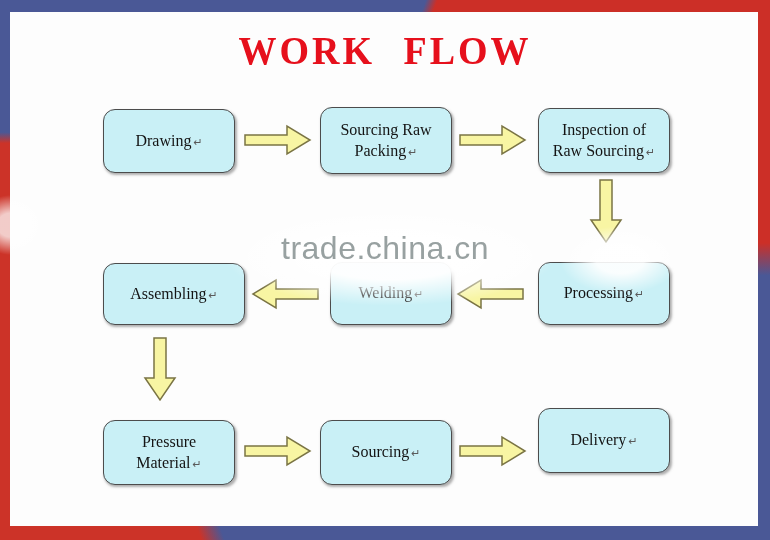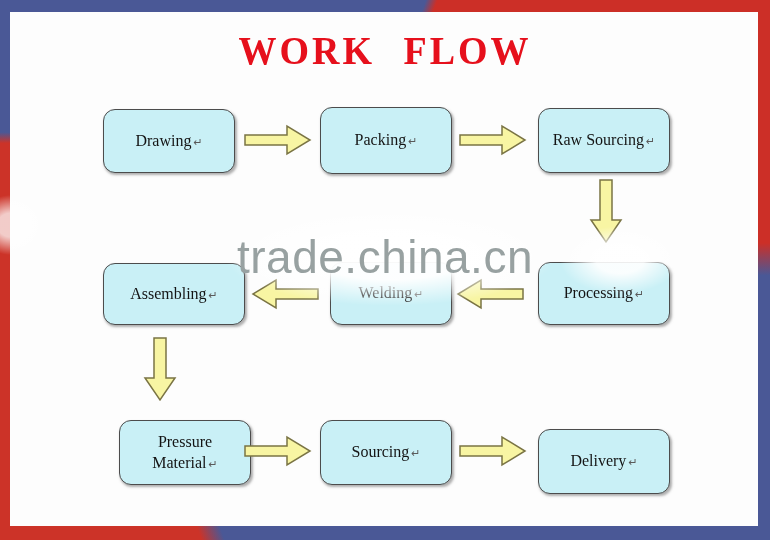--- a/index.html
+++ b/index.html
@@ -33,63 +33,65 @@
 
   
   .fade{position:absolute;pointer-events:none;}
   .fade-center{left:170px;top:192px;width:440px;height:130px;
     background:radial-gradient(ellipse 50% 50% at 50% 50%,rgba(255,255,255,0.96) 0 35%,rgba(255,255,255,0) 75%);}
   .fade-right{left:540px;top:215px;width:160px;height:90px;
     background:radial-gradient(ellipse 50% 50% at 50% 50%,rgba(255,255,255,0.9) 0 30%,rgba(255,255,255,0) 75%);}
   .fade-left{left:-34px;top:185px;width:90px;height:80px;
     background:radial-gradient(ellipse 50% 50% at 50% 50%,rgba(255,255,255,0.75) 0 30%,rgba(255,255,255,0) 75%);}
   .watermark{position:absolute;left:0;top:230px;width:770px;text-align:center;
-    font-family:"Liberation Sans",sans-serif;font-size:46px;color:#98a1a1;
+    font-family:"Liberation Sans",sans-serif;font-size:32px;color:#98a1a1;
     letter-spacing:0.5px;}
 </style>
 </head>
 <body>
 
 <div class="stage">
 
   <div class="border-top"></div>
   <div class="border-bottom"></div>
   <div class="border-left"></div>
   <div class="border-right"></div>
 
   <div class="page-title">WORK FLOW</div>
 
   <div class="node" style="left:103px;top:109px;width:130px;height:62px">
     <span class="ln"><span>Drawing</span><span class="ret">↵</span></span>
   </div>
   <div class="node" style="left:320px;top:107px;width:130px;height:65px">
+    <span class="ln">Sourcing Raw</span>
     <span class="ln"><span>Packing</span><span class="ret">↵</span></span>
   </div>
   <div class="node" style="left:538px;top:108px;width:130px;height:63px">
+    <span class="ln">Inspection of</span>
     <span class="ln"><span>Raw Sourcing</span><span class="ret">↵</span></span>
   </div>
 
   <div class="node" style="left:103px;top:263px;width:140px;height:60px">
     <span class="ln"><span>Assembling</span><span class="ret">↵</span></span>
   </div>
   <div class="node" style="left:330px;top:262px;width:120px;height:61px">
     <span class="ln"><span>Welding</span><span class="ret">↵</span></span>
   </div>
   <div class="node" style="left:538px;top:262px;width:130px;height:61px">
     <span class="ln"><span>Processing</span><span class="ret">↵</span></span>
   </div>
 
-  <div class="node" style="left:119px;top:420px;width:130px;height:63px">
+  <div class="node" style="left:103px;top:420px;width:130px;height:63px">
     <span class="ln">Pressure</span>
     <span class="ln"><span>Material</span><span class="ret">↵</span></span>
   </div>
   <div class="node" style="left:320px;top:420px;width:130px;height:63px">
     <span class="ln"><span>Sourcing</span><span class="ret">↵</span></span>
   </div>
-  <div class="node" style="left:538px;top:429px;width:130px;height:63px">
+  <div class="node" style="left:538px;top:408px;width:130px;height:63px">
     <span class="ln"><span>Delivery</span><span class="ret">↵</span></span>
   </div>
 
   <svg class="arrow" style="left:243px;top:123px" width="70" height="34" viewBox="0 0 70 34">
     <polygon points="2,12 44,12 44,3 67,17 44,31 44,22 2,22" fill="#f8f5a3" stroke="#7a7444" stroke-width="1.5"></polygon>
   </svg>
   <svg class="arrow" style="left:458px;top:123px" width="70" height="34" viewBox="0 0 70 34">
     <polygon points="2,12 44,12 44,3 67,17 44,31 44,22 2,22" fill="#f8f5a3" stroke="#7a7444" stroke-width="1.5"></polygon>
   </svg>
   <svg class="arrow" style="left:243px;top:434px" width="70" height="34" viewBox="0 0 70 34">

